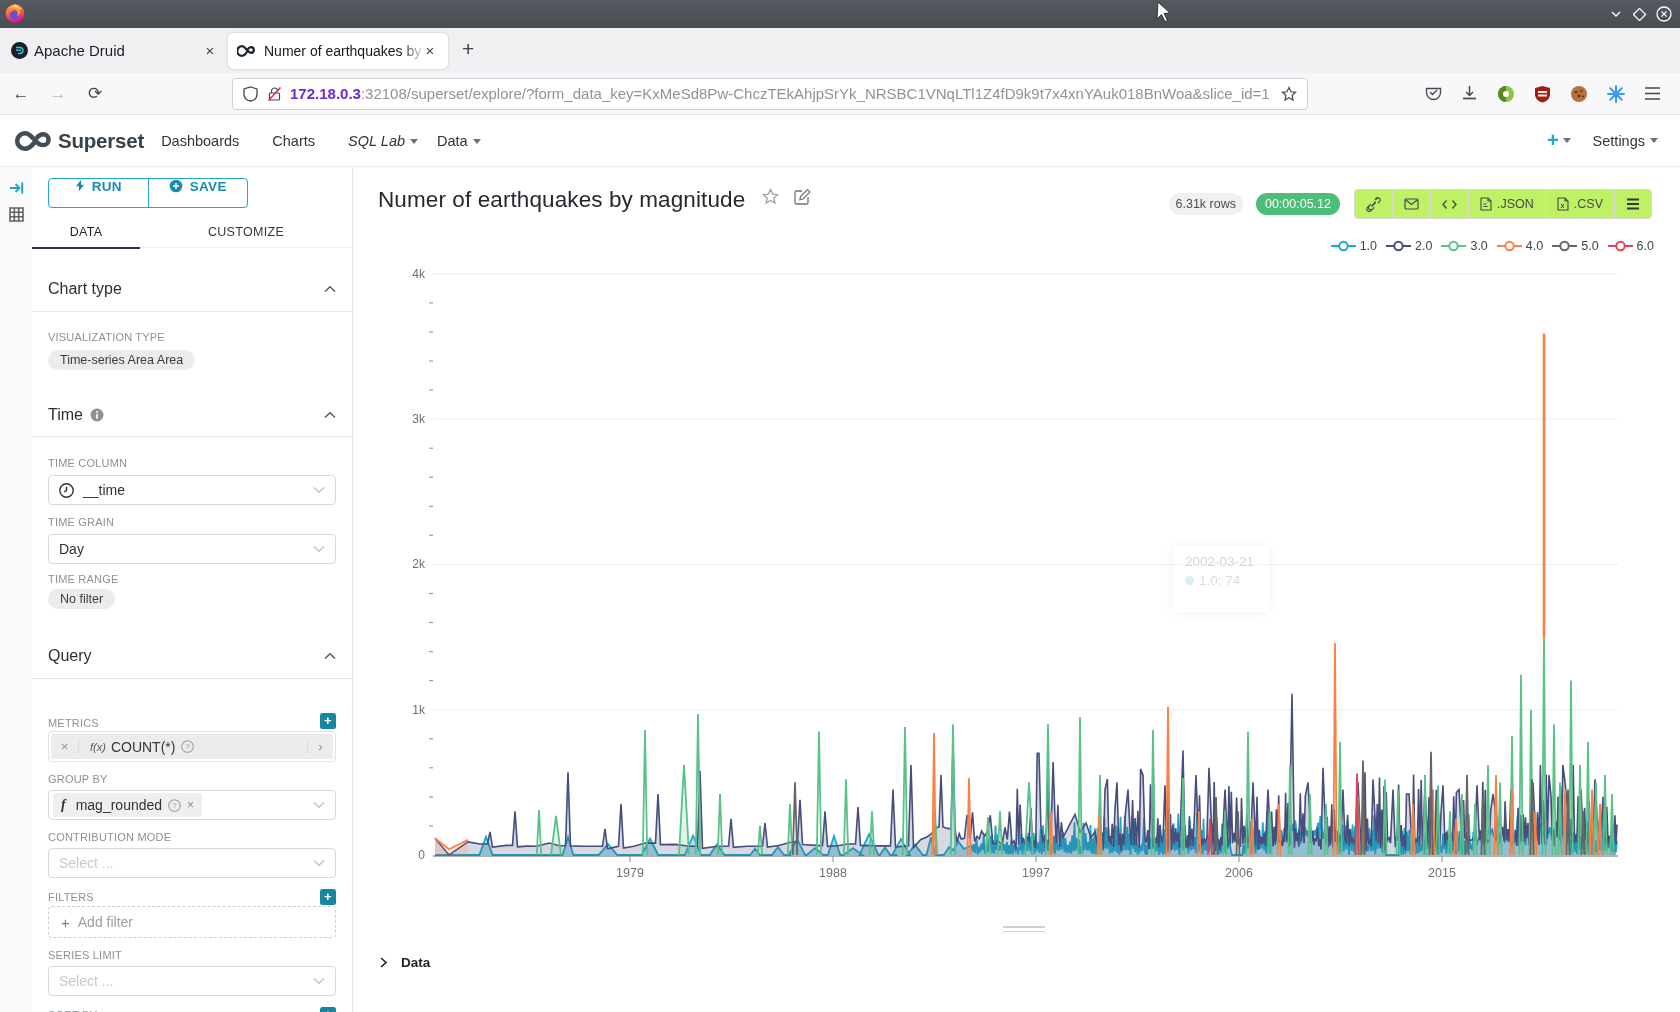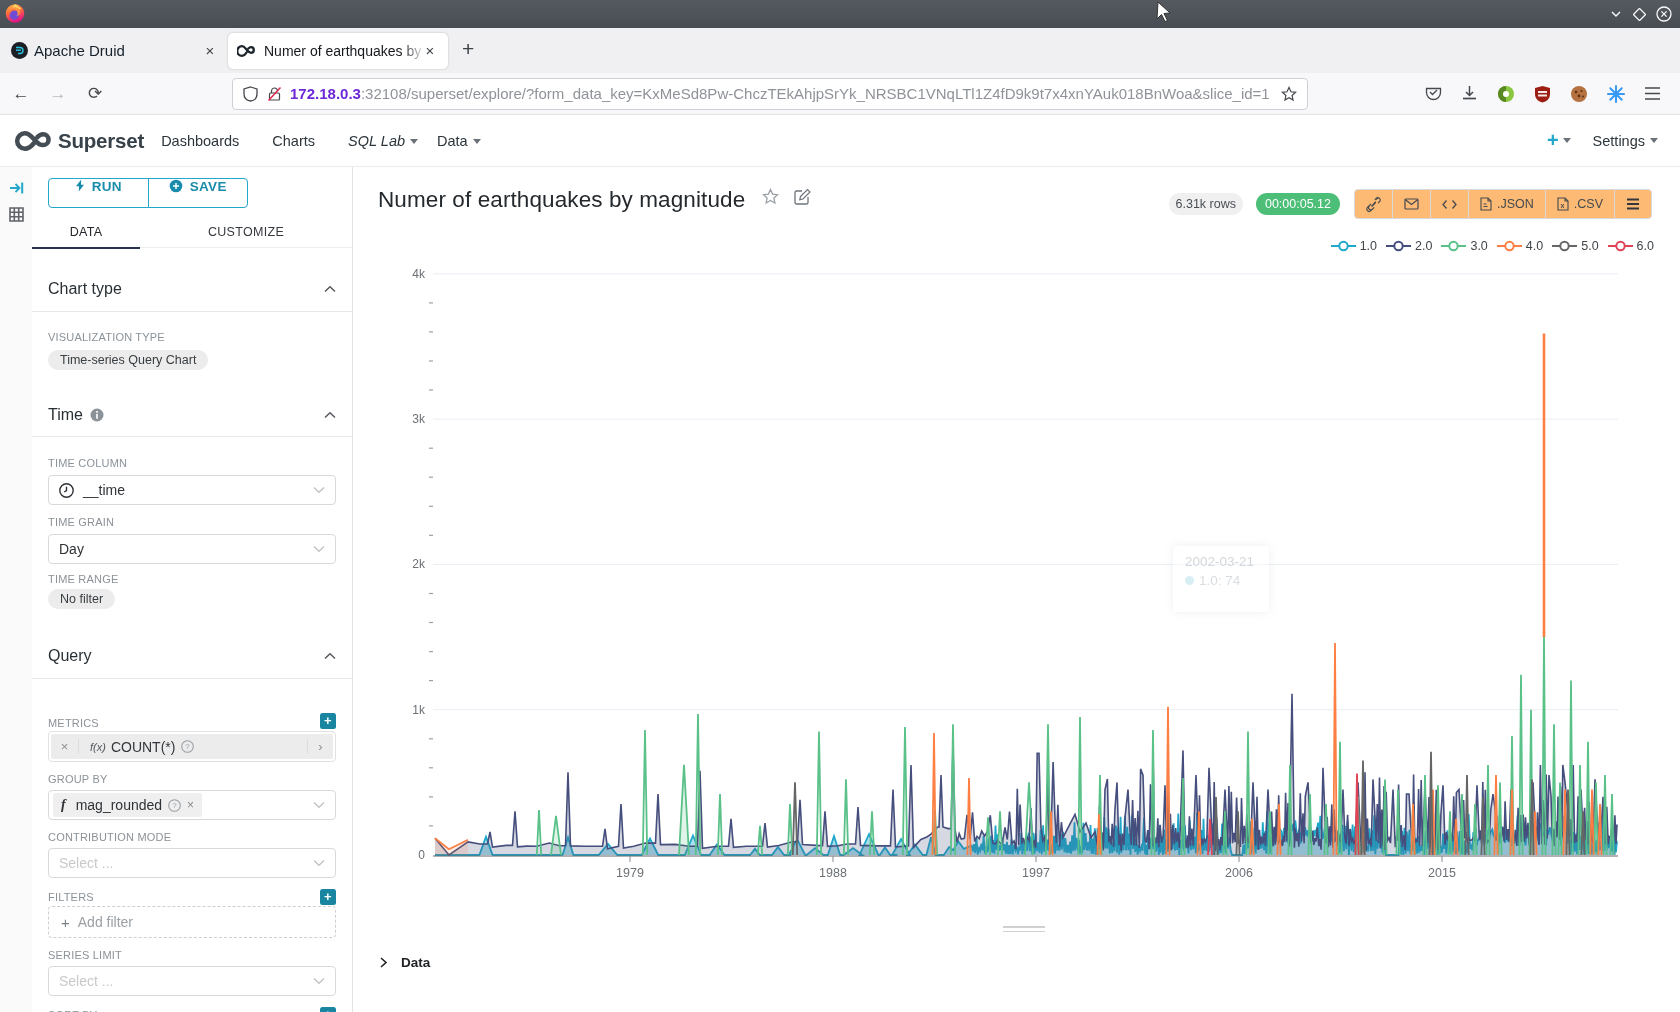--- a/index.html
+++ b/index.html
@@ -50,21 +50,21 @@
 .sel { height:30px; margin-top:7px; border:1px solid #d9d9d9; border-radius:4px; display:flex; align-items:center; padding:0 10px; font-size:14px; color:#2f3337; background:#fff; position:relative;}
 .sel .chev { position:absolute; right:10px; }
 .sel .ph { color:#c9c9c9; }
 .plusbtn { width:16px; height:16px; background:#1a85a0; border-radius:2.5px; color:#fff; font-size:13px; line-height:15px; text-align:center; margin-left:auto; font-weight:bold;}
 
 .charthead { position:absolute; left:25px; top:20px; right:28px; height:36px; }
 .ctitle { font-size:22.5px; color:#24292e; display:inline-block; letter-spacing:0.1px; }
 .headbadges { position:absolute; right:0; top:2px; display:flex; align-items:center; gap:13px;}
 .rowsbadge { background:#f0f0f0; border-radius:11px; font-size:12.5px; color:#4a4f54; padding:4px 7px; }
 .timebadge { background:#4dbe77; border-radius:11px; font-size:12.5px; color:#fff; padding:4px 9px; }
-.btngroup { display:flex; border:1px solid #d9d9d9; border-radius:4px; height:30px; background:#fdba74; align-items:stretch; margin-left:1px;}
+.btngroup { display:flex; border:1px solid #d9d9d9; border-radius:4px; height:30px; background:#bef264; align-items:stretch; margin-left:1px;}
 .btngroup .b { display:flex; align-items:center; padding:0 11px; border-right:1px solid #d9d9d9; font-size:12.5px; color:#44494e; gap:5px;}
 .btngroup .b:last-child { border-right:none; }
 .legend { position:absolute; right:26px; top:72px; display:flex; gap:9px; font-size:12.5px; color:#41464b; align-items:center;}
 .legitem { display:flex; align-items:center; gap:4px; }
 
 .tooltip { position:absolute; left:820px; top:379px; width:96px; height:66px; white-space:nowrap; background:rgba(255,255,255,.5); border-radius:4px; box-shadow:0 0 10px rgba(170,175,185,.3); padding:8px 12px; opacity:.62;}
 .tooltip .d { color:#b9bfc6; font-size:13.5px; }
 .tooltip .v { color:#c3c9cf; font-size:13.5px; margin-top:4px; display:flex; align-items:center; gap:5px;}
 .tooltip .dot { width:9px; height:9px; border-radius:50%; background:#bfe4ef; }
 .handle { position:absolute; left:650px; top:759px; width:42px; }
@@ -224,21 +224,21 @@
       <div class="bar"></div>
       <div class="grayline"></div>
     </div>
     <div class="sechead" style="margin-top:31px;">Chart type
       <svg class="up" width="12" height="8" viewBox="0 0 12 8">
           <path d="M1 6.5L6 1.8l5 4.7" stroke="#55595e" stroke-width="1.5" fill="none"></path>
         </svg>
     </div>
     <div class="divider" style="margin-top:13px;"></div>
     <div class="lbl" style="margin-top:19px;">VISUALIZATION TYPE</div>
-    <div style="margin-top:7px;"><span class="pill">Time-series Query Chart</span></div>
+    <div style="margin-top:7px;"><span class="pill">Time-series Area Area</span></div>
     <div class="sechead" style="margin-top:36px;">Time
       <svg width="14" height="14" viewBox="0 0 14 14" style="margin-left:7px;">
           <circle cx="7" cy="7" r="6.5" fill="#8b9298"></circle>
           <rect x="6.2" y="5.8" width="1.6" height="5" fill="#fff"></rect>
           <rect x="6.2" y="3" width="1.6" height="1.7" fill="#fff"></rect>
         </svg>
       <svg class="up" width="12" height="8" viewBox="0 0 12 8">
           <path d="M1 6.5L6 1.8l5 4.7" stroke="#55595e" stroke-width="1.5" fill="none"></path>
         </svg>
     </div>

